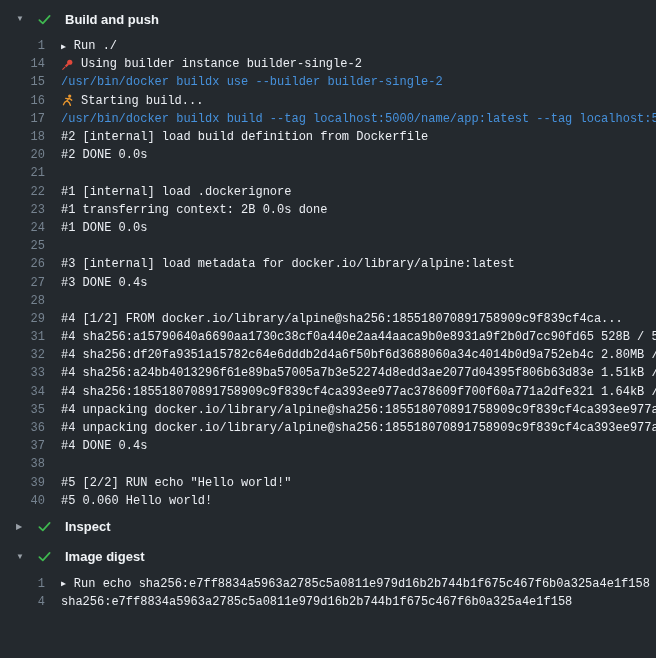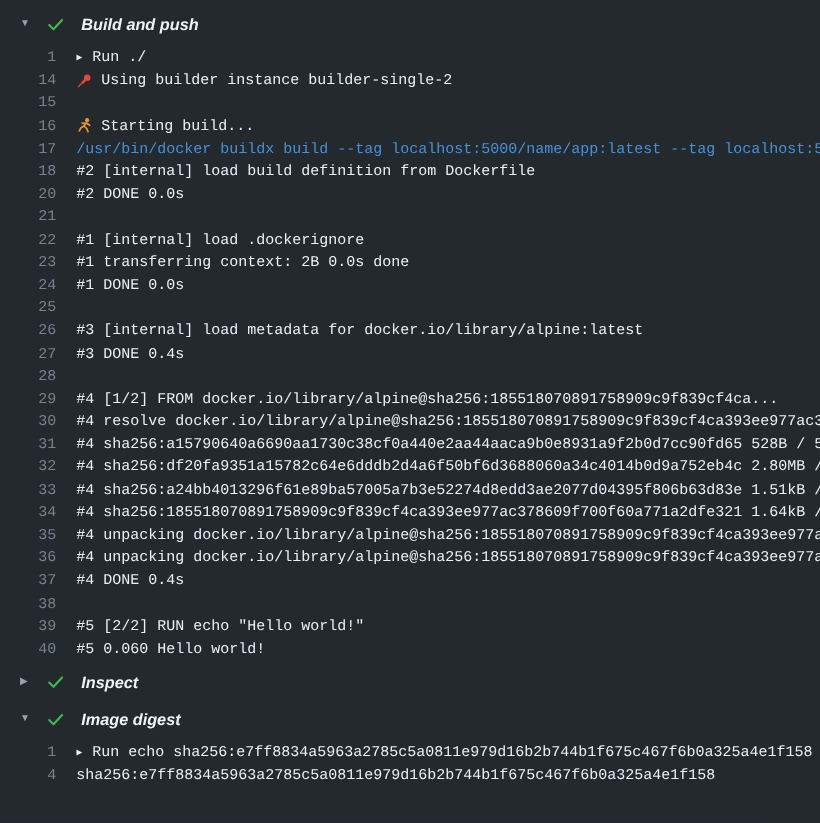--- a/index.html
+++ b/index.html
@@ -34,21 +34,20 @@
     flex: none;
     display: inline-flex;
     align-items: center;
     justify-content: center;
   }
   .step-title {
     margin-left: 13px;
     font-size: 13px;
     font-weight: 600;
     color: var(--header-text, #f0f3f6);
-    font-style: italic;
   }
 
   .step-logs { padding: 3px 0 2px 0; }
   .log-line {
     display: flex;
     align-items: center;
     height: 18.2px;
     font-family: "Liberation Mono", "DejaVu Sans Mono", monospace;
     font-size: 12px;
   }
@@ -107,20 +106,21 @@
         <div class="log-line" data-name="log-line">
           <span class="line-num" data-name="line-number">14</span>
           <span class="line-content" data-name="log-line-content"><span class="inline-icon" data-name="pushpin-icon"><svg width="13" height="13" viewBox="0 0 16 16">
                 <circle cx="10.8" cy="5.2" r="3.2" fill="var(--pushpin-red)"></circle>
                 <path d="M8.8 7.4L5.6 10.6" stroke="var(--pushpin-red)" stroke-width="2.6"></path>
                 <path d="M5.2 10.8L1.8 14.2" stroke="var(--pushpin-red)" stroke-width="1.3"></path>
               </svg></span><span class="log-text" data-name="log-message">Using builder instance builder-single-2</span></span>
         </div>
         <div class="log-line" data-name="log-line">
           <span class="line-num" data-name="line-number">15</span>
+          <span class="line-content" data-name="log-line-content"><span class="log-text cmd" data-name="log-message">/usr/bin/docker buildx use --builder builder-single-2</span></span>
         </div>
         <div class="log-line" data-name="log-line">
           <span class="line-num" data-name="line-number">16</span>
           <span class="line-content" data-name="log-line-content"><span class="inline-icon" data-name="runner-icon"><svg width="13" height="13" viewBox="0 0 16 16">
                 <circle cx="10.7" cy="2.6" r="2" fill="var(--runner-orange)"></circle>
                 <path d="M10 5.2L7.4 8.2M10.4 5.6L13.2 7.6M9.6 6L5.8 5.4M7.4 8.2L10.2 10.8L11.6 14M7.4 8.4L4.6 10.2L3 13.2" fill="none" stroke="var(--runner-orange)" stroke-width="1.7" stroke-linecap="round"></path>
               </svg></span><span class="log-text" data-name="log-message">Starting build...</span></span>
         </div>
         <div class="log-line" data-name="log-line">
           <span class="line-num" data-name="line-number">17</span>
@@ -162,24 +162,20 @@
           <span class="line-num" data-name="line-number">27</span>
           <span class="line-content" data-name="log-line-content"><span class="log-text" data-name="log-message">#3 DONE 0.4s</span></span>
         </div>
         <div class="log-line" data-name="log-line">
           <span class="line-num" data-name="line-number">28</span>
           <span class="line-content" data-name="log-line-content"><span class="log-text" data-name="log-message"></span></span>
         </div>
         <div class="log-line" data-name="log-line">
           <span class="line-num" data-name="line-number">29</span>
           <span class="line-content" data-name="log-line-content"><span class="log-text" data-name="log-message">#4 [1/2] FROM docker.io/library/alpine@sha256:185518070891758909c9f839cf4ca...</span></span>
-        </div>
-        <div class="log-line" data-name="log-line">
-          <span class="line-num" data-name="line-number">30</span>
-          <span class="line-content" data-name="log-line-content"><span class="log-text" data-name="log-message">#4 resolve docker.io/library/alpine@sha256:185518070891758909c9f839cf4ca393ee977ac3</span></span>
         </div>
         <div class="log-line" data-name="log-line">
           <span class="line-num" data-name="line-number">31</span>
           <span class="line-content" data-name="log-line-content"><span class="log-text" data-name="log-message">#4 sha256:a15790640a6690aa1730c38cf0a440e2aa44aaca9b0e8931a9f2b0d7cc90fd65 528B / 5</span></span>
         </div>
         <div class="log-line" data-name="log-line">
           <span class="line-num" data-name="line-number">32</span>
           <span class="line-content" data-name="log-line-content"><span class="log-text" data-name="log-message">#4 sha256:df20fa9351a15782c64e6dddb2d4a6f50bf6d3688060a34c4014b0d9a752eb4c 2.80MB /</span></span>
         </div>
         <div class="log-line" data-name="log-line">

